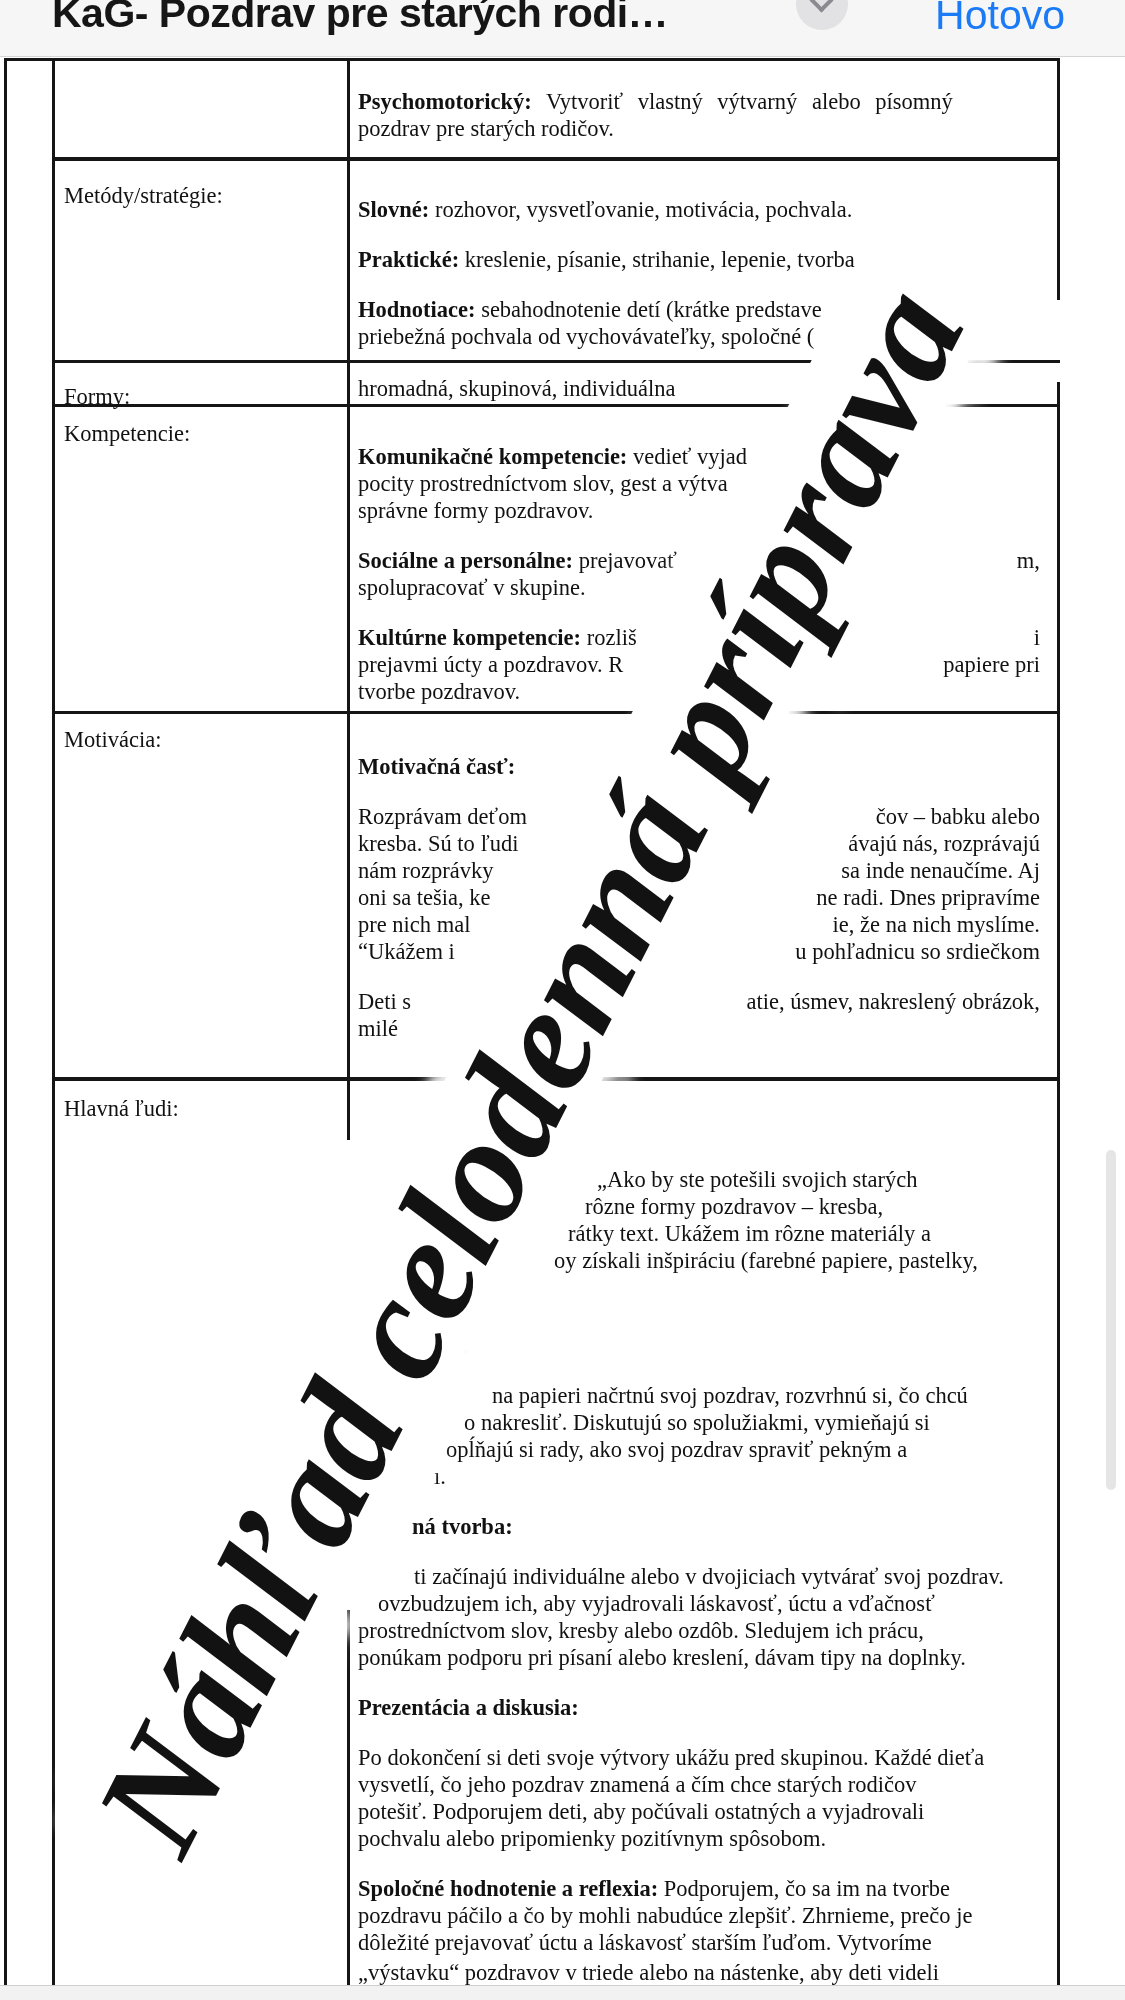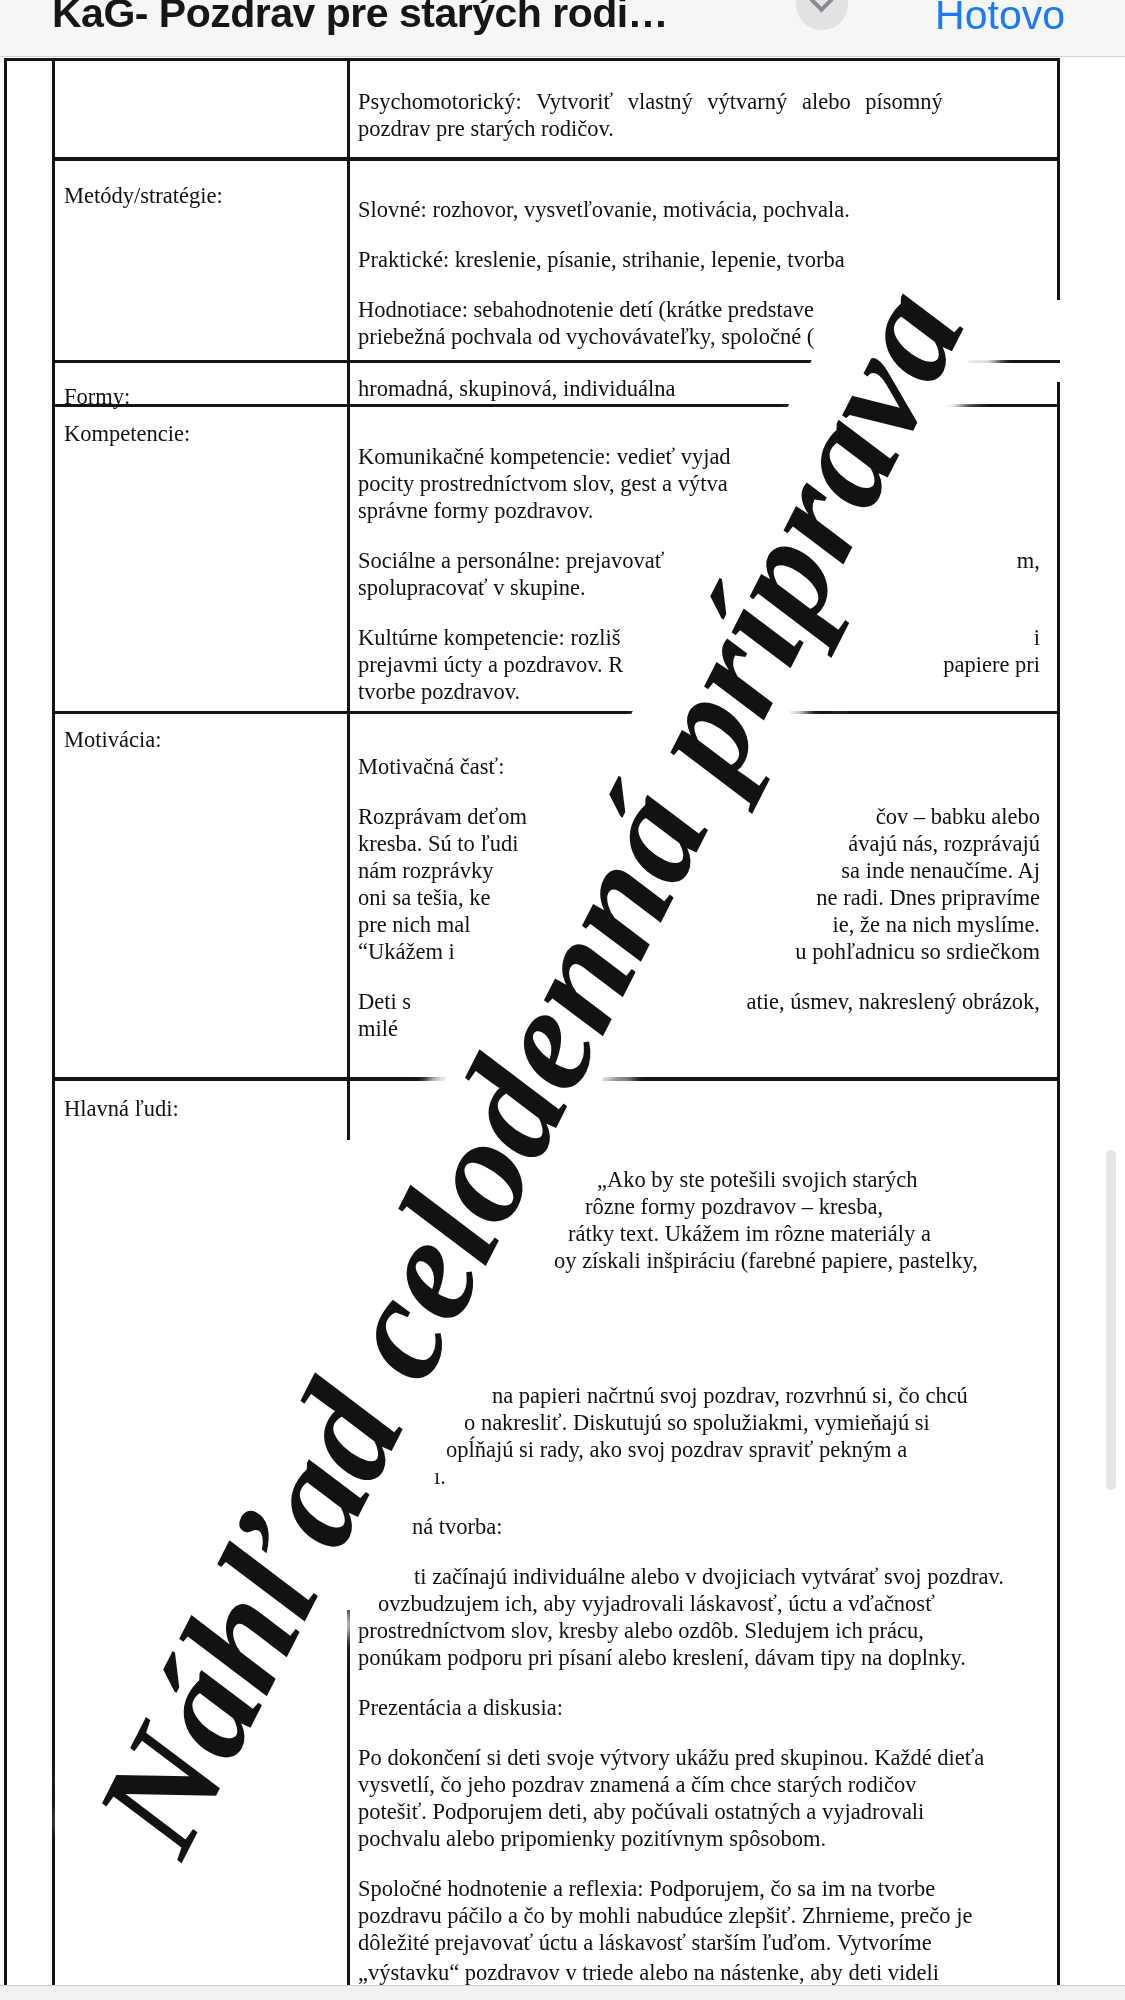--- a/index.html
+++ b/index.html
@@ -32,21 +32,21 @@
     font-size:41px;color:#1b7bf6;white-space:nowrap;
   }
   
   .gl{position:absolute;background:#151515;z-index:5;}
   
   .cell{position:absolute;z-index:6;}
   .cell.label{left:64px;font-size:22.5px;white-space:nowrap;}
   .cell.content{left:358px;width:684px;}
   .para{margin:0 0 23px 0;}
   .line{position:relative;height:27px;line-height:27px;font-size:22.5px;white-space:nowrap;}
-  .line b{font-weight:normal;}
+  .line b{font-weight:bold;}
   .line .r{position:absolute;right:2px;}
   
   #r1c .para .line:nth-child(1){word-spacing:9px;}
   
   #r6c .para:nth-child(1){margin-bottom:58px;}
   #r6c .para:nth-child(1) .line:nth-child(1){margin-left:239px;}
   #r6c .para:nth-child(1) .line:nth-child(2){margin-left:227px;}
   #r6c .para:nth-child(1) .line:nth-child(3){margin-left:210px;}
   #r6c .para:nth-child(1) .line:nth-child(4){margin-left:196px;}
   #r6c .para:nth-child(2) .line{margin-left:70px;}

